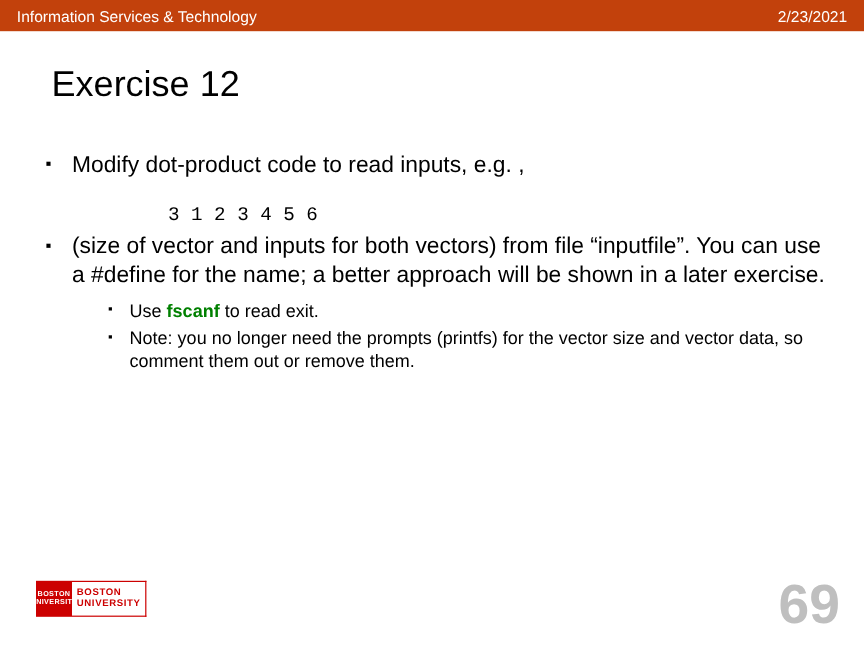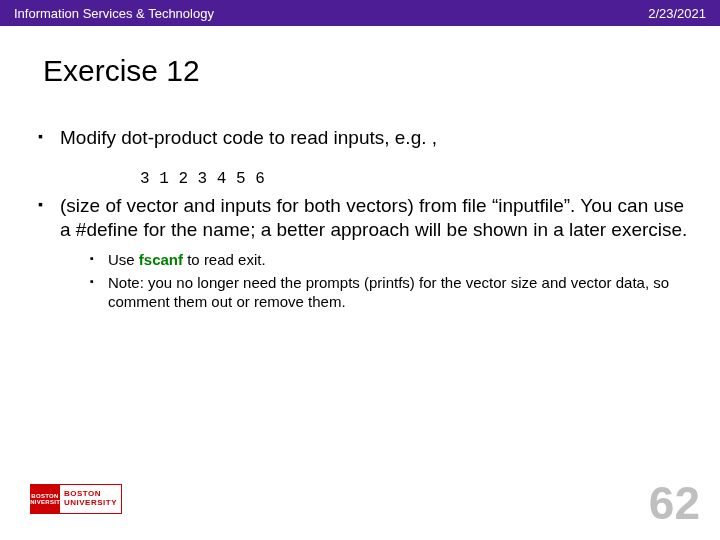--- a/index.html
+++ b/index.html
@@ -6,21 +6,21 @@
   body {
     width: 720px;
     height: 540px;
     font-family: Arial, Helvetica, sans-serif;
     background: #fff;
     color: #000;
     position: relative;
     overflow: hidden;
   }
   .topbar {
-    background: #4c1d95;
+    background: #c2410c;
     color: #fff;
     display: flex;
     justify-content: space-between;
     align-items: center;
     padding: 4px 14px;
     font-size: 13px;
     height: 26px;
   }
   .title {
     font-size: 30px;
@@ -155,13 +155,13 @@
   <div class="sq">
     <span>BOSTON</span>
     <span>UNIVERSITY</span>
   </div>
   <div class="txt">
     <span>BOSTON</span>
     <span>UNIVERSITY</span>
   </div>
 </div>
 
-<div class="pagenum">62</div>
+<div class="pagenum">69</div>
 
 </body></html>

